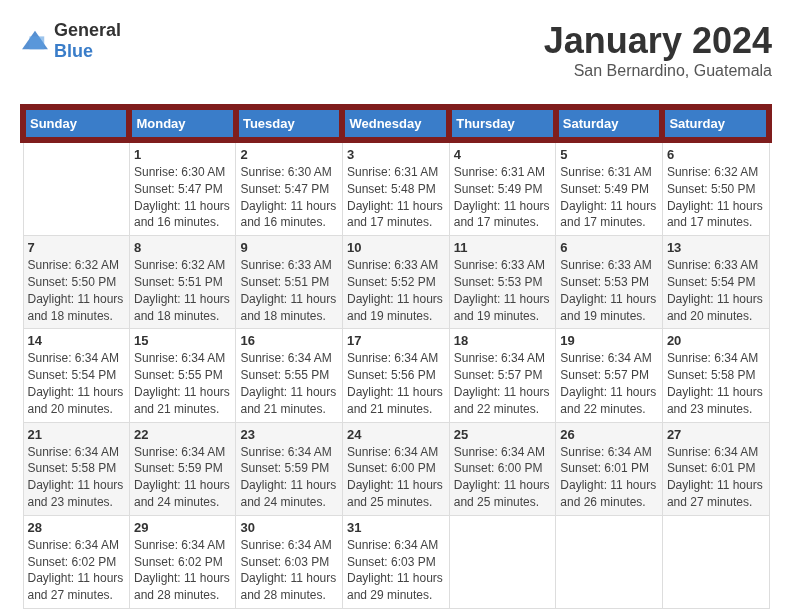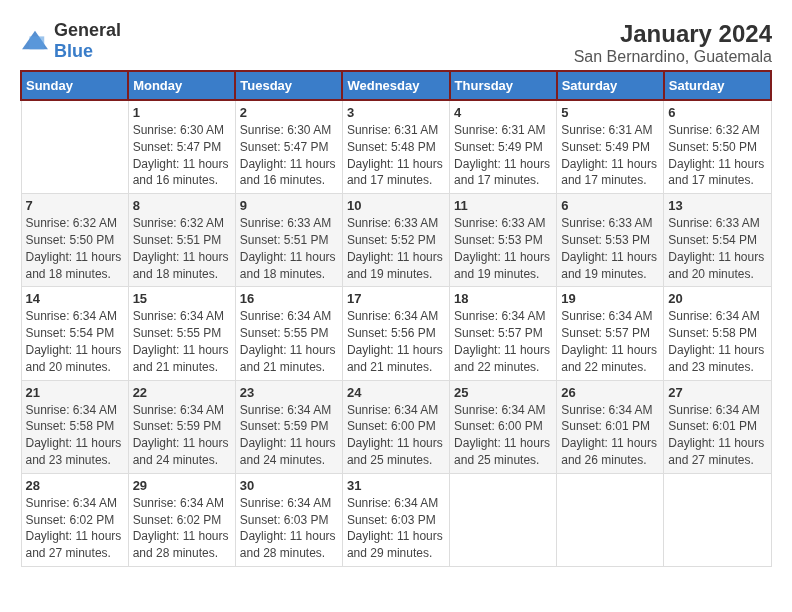--- a/index.html
+++ b/index.html
@@ -7,58 +7,58 @@
       font-family: Arial, sans-serif;
       background: #fff;
       width: 792px;
       min-height: 612px;
       padding: 20px;
     }
     .header-area {
       display: flex;
       justify-content: space-between;
       align-items: flex-start;
-      margin-bottom: 4px;
+      margin-bottom: 24px;
     }
     .logo {
       display: flex;
       align-items: center;
       gap: 4px;
     }
     .logo-icon {
       width: 30px;
       height: 24px;
       position: relative;
     }
     .title-area {
       text-align: right;
     }
     .calendar-title {
-      font-size: 24px;
+      font-size: 36px;
       font-weight: bold;
       color: #333;
     }
     .calendar-subtitle {
       font-size: 16px;
       color: #555;
       text-align: right;
     }
     table {
       width: 100%;
       border-collapse: collapse;
       font-size: 11px;
     }
     thead tr th {
       background-color: #3a7dc9;
       color: #fff;
       padding: 6px 4px;
       text-align: left;
       font-size: 13px;
       font-weight: bold;
-      border: 2px solid #7f1d1d;
+      border: 6px solid #7f1d1d;
     }
     tbody tr td {
       border: 1px solid #ddd;
       vertical-align: top;
       padding: 4px;
       width: 107px;
       min-height: 80px;
     }
     tbody tr:nth-child(even) td {
       background-color: #f5f5f5;

